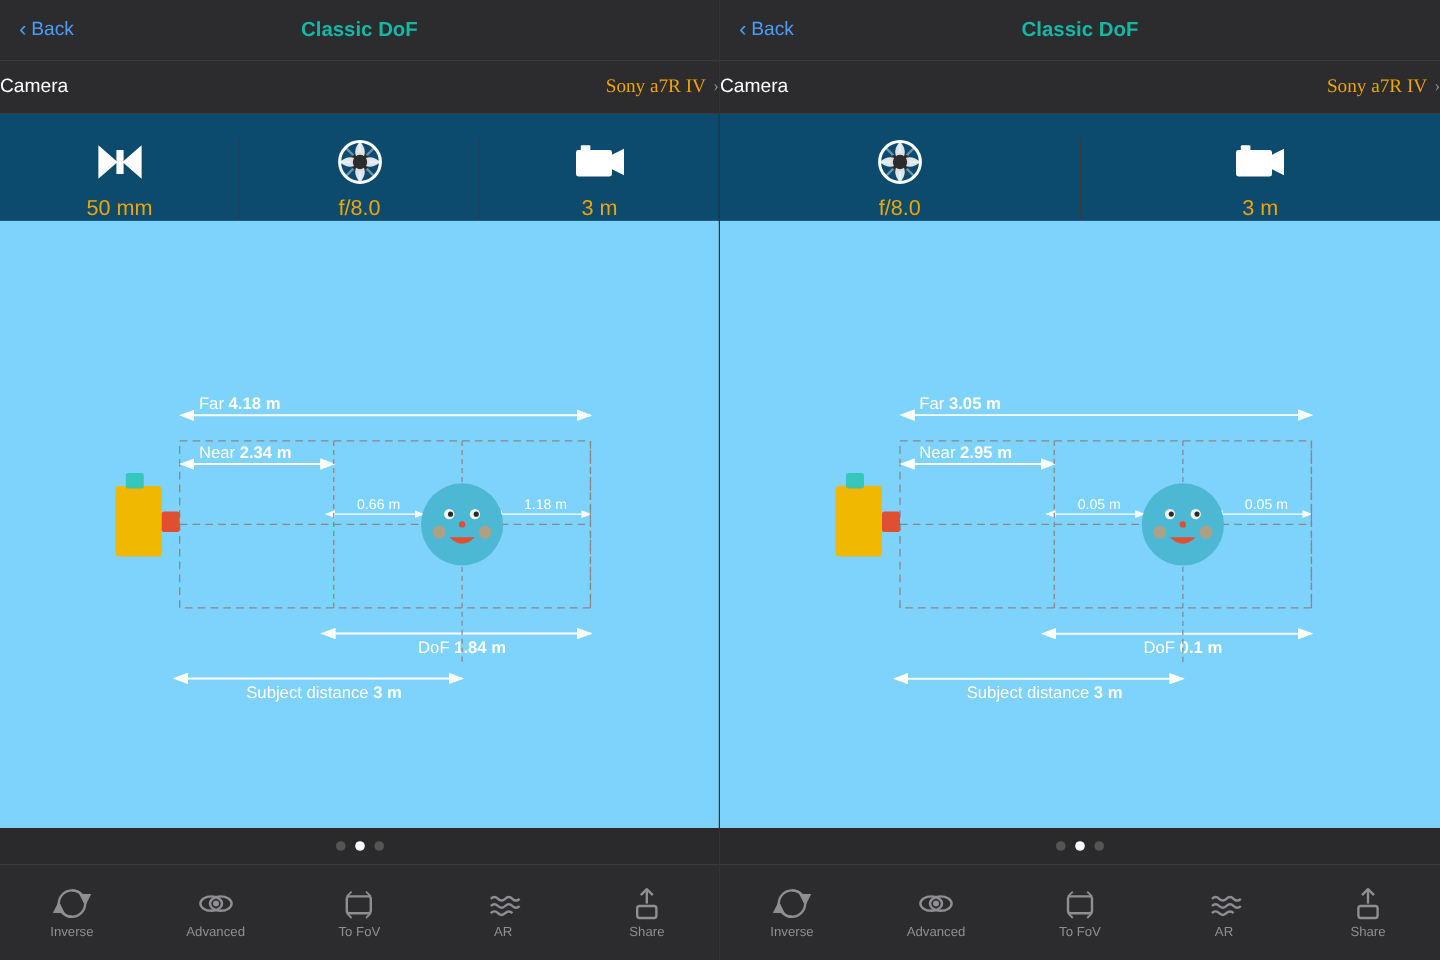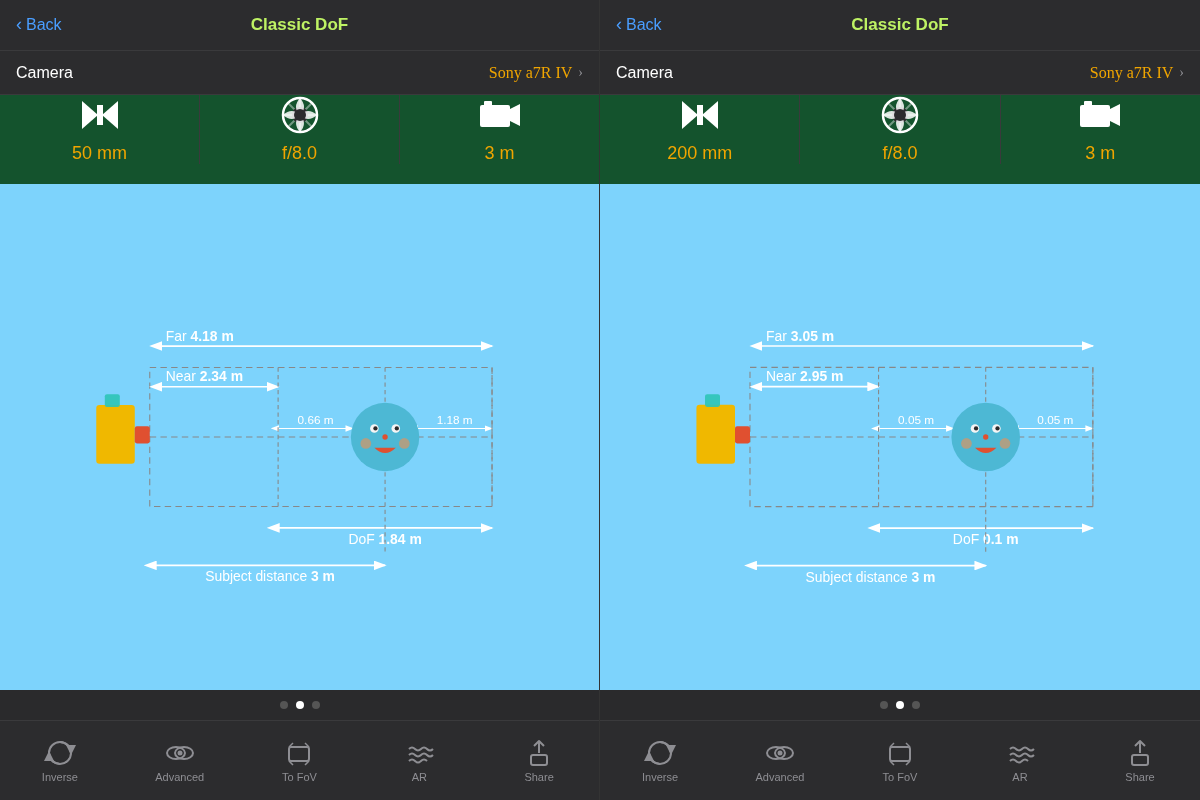--- a/index.html
+++ b/index.html
@@ -39,33 +39,33 @@
       gap: 4px;
       color: #4a9eff;
       font-size: 16px;
       cursor: pointer;
     }
     .back-chevron {
       font-size: 18px;
       margin-top: -1px;
     }
     .header-title {
-      color: #bef264;
+      color: #14b8a6;
       font-size: 17px;
       font-weight: 600;
     }
 
     
     .camera-row {
       height: 44px;
       background: #2c2c2e;
       display: flex;
       align-items: center;
       justify-content: space-between;
-      padding: 0 16px;
+      padding: 0 0;
       border-top: 1px solid #3a3a3c;
       flex-shrink: 0;
     }
     .camera-label {
       color: #ffffff;
       font-size: 16px;
     }
     .camera-value {
       display: flex;
       align-items: center;
@@ -75,23 +75,23 @@
       font-family: Liberation Serif, serif;
     }
     .camera-chevron {
       color: #8e8e93;
       font-size: 14px;
     }
 
     
     .controls-row {
       height: 90px;
-      background: #14532d;
-      display: flex;
-      align-items: flex-start;
+      background: #0c4a6e;
+      display: flex;
+      align-items: flex-end;
       border-top: 1px solid #3a3a3c;
       flex-shrink: 0;
     }
     .control-item {
       flex: 1;
       display: flex;
       flex-direction: column;
       align-items: center;
       justify-content: center;
       gap: 8px;
@@ -386,30 +386,20 @@
     <div class="camera-row">
       <span class="camera-label">Camera</span>
       <div class="camera-value">
         <span>Sony a7R IV</span>
         <span class="camera-chevron">›</span>
       </div>
     </div>
   <div class="controls-row">
         <div class="control-item">
       <div class="control-icon">
-            <svg width="44" height="36" viewBox="0 0 44 36">
-        <polygon points="4,4 20,18 4,32" fill="white"></polygon>
-        <polygon points="40,4 24,18 40,32" fill="white"></polygon>
-        <rect x="19" y="8" width="6" height="20" fill="white"></rect>
-      </svg>
-          </div>
-      <div class="control-value">200 mm</div>
-    </div>
-        <div class="control-item">
-      <div class="control-icon">
             <svg width="40" height="40" viewBox="0 0 40 40">
         <circle cx="20" cy="20" r="17" fill="none" stroke="white" stroke-width="2.5"></circle>
         <path d="M20 3 L20 37" stroke="white" stroke-width="2" opacity="0.4"></path>
         <path d="M3 20 L37 20" stroke="white" stroke-width="2" opacity="0.4"></path>
         <path d="M7.5 7.5 L32.5 32.5" stroke="white" stroke-width="2" opacity="0.4"></path>
         <path d="M32.5 7.5 L7.5 32.5" stroke="white" stroke-width="2" opacity="0.4"></path>
         <circle cx="20" cy="20" r="8" fill="#2c2c2e"></circle>
         <circle cx="20" cy="20" r="5" fill="white" opacity="0.15"></circle>
 
         <path d="M20,3 Q28,12 20,20 Q12,12 20,3" fill="white" opacity="0.85"></path>

